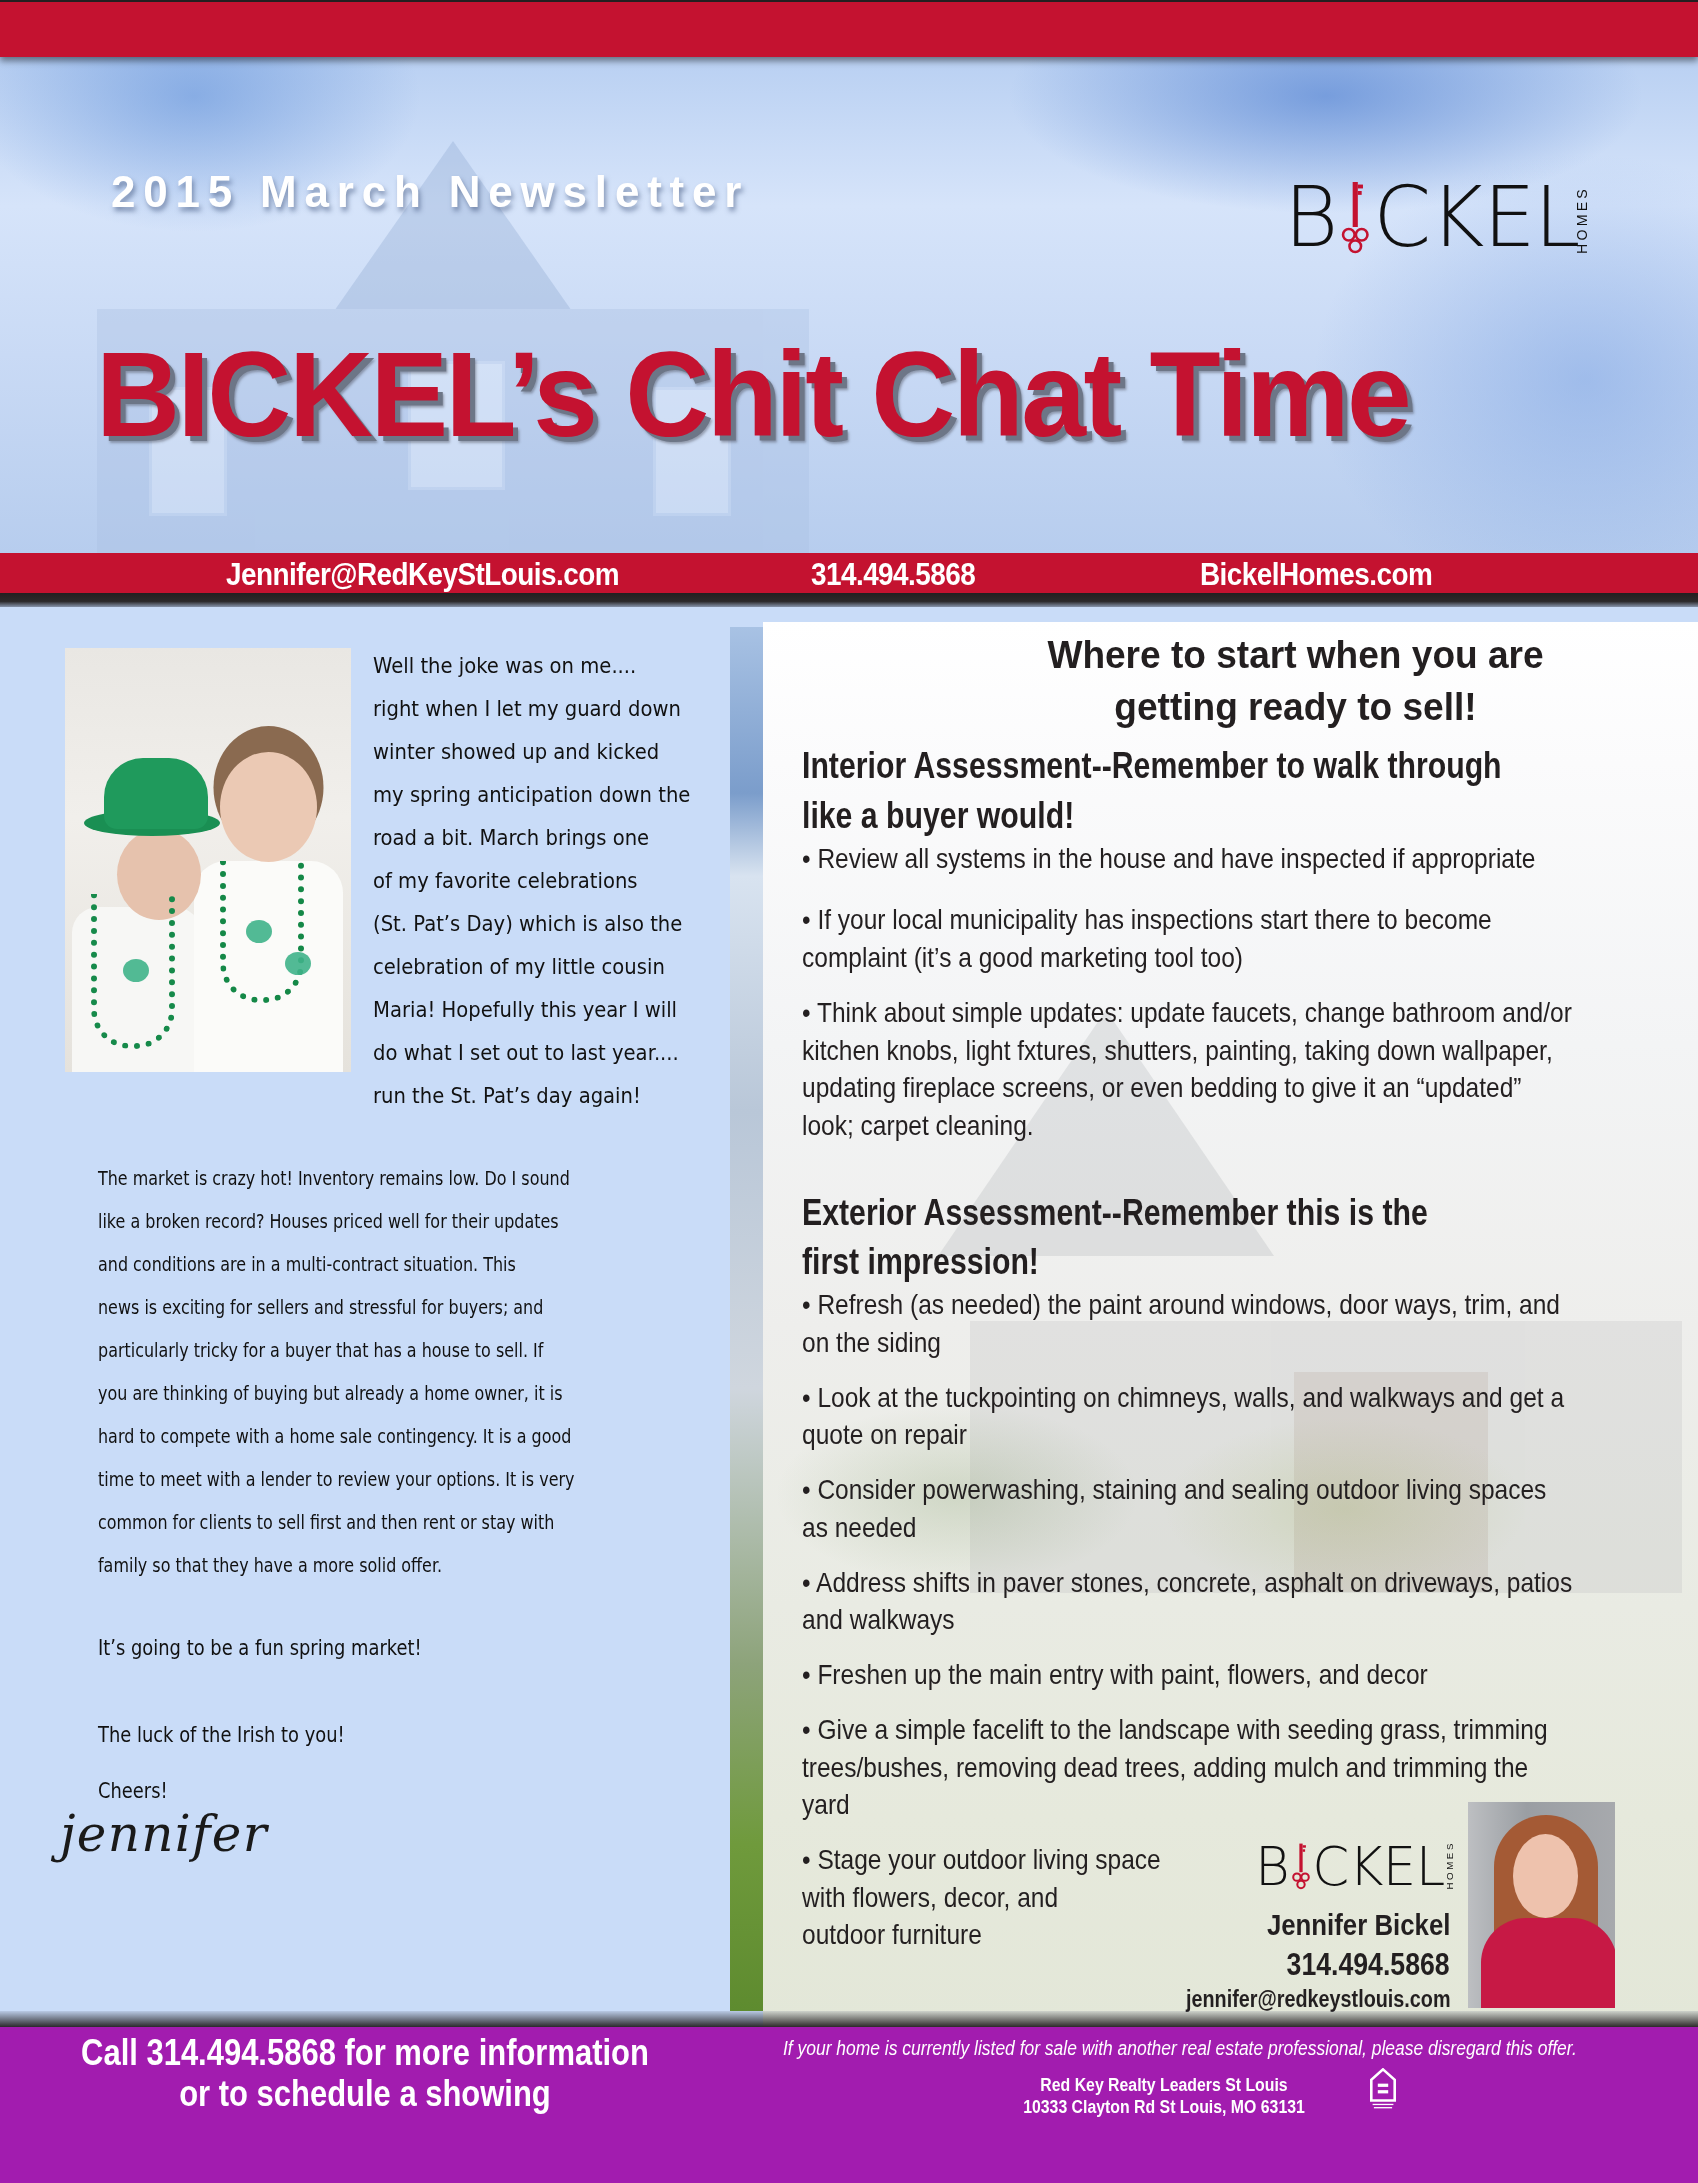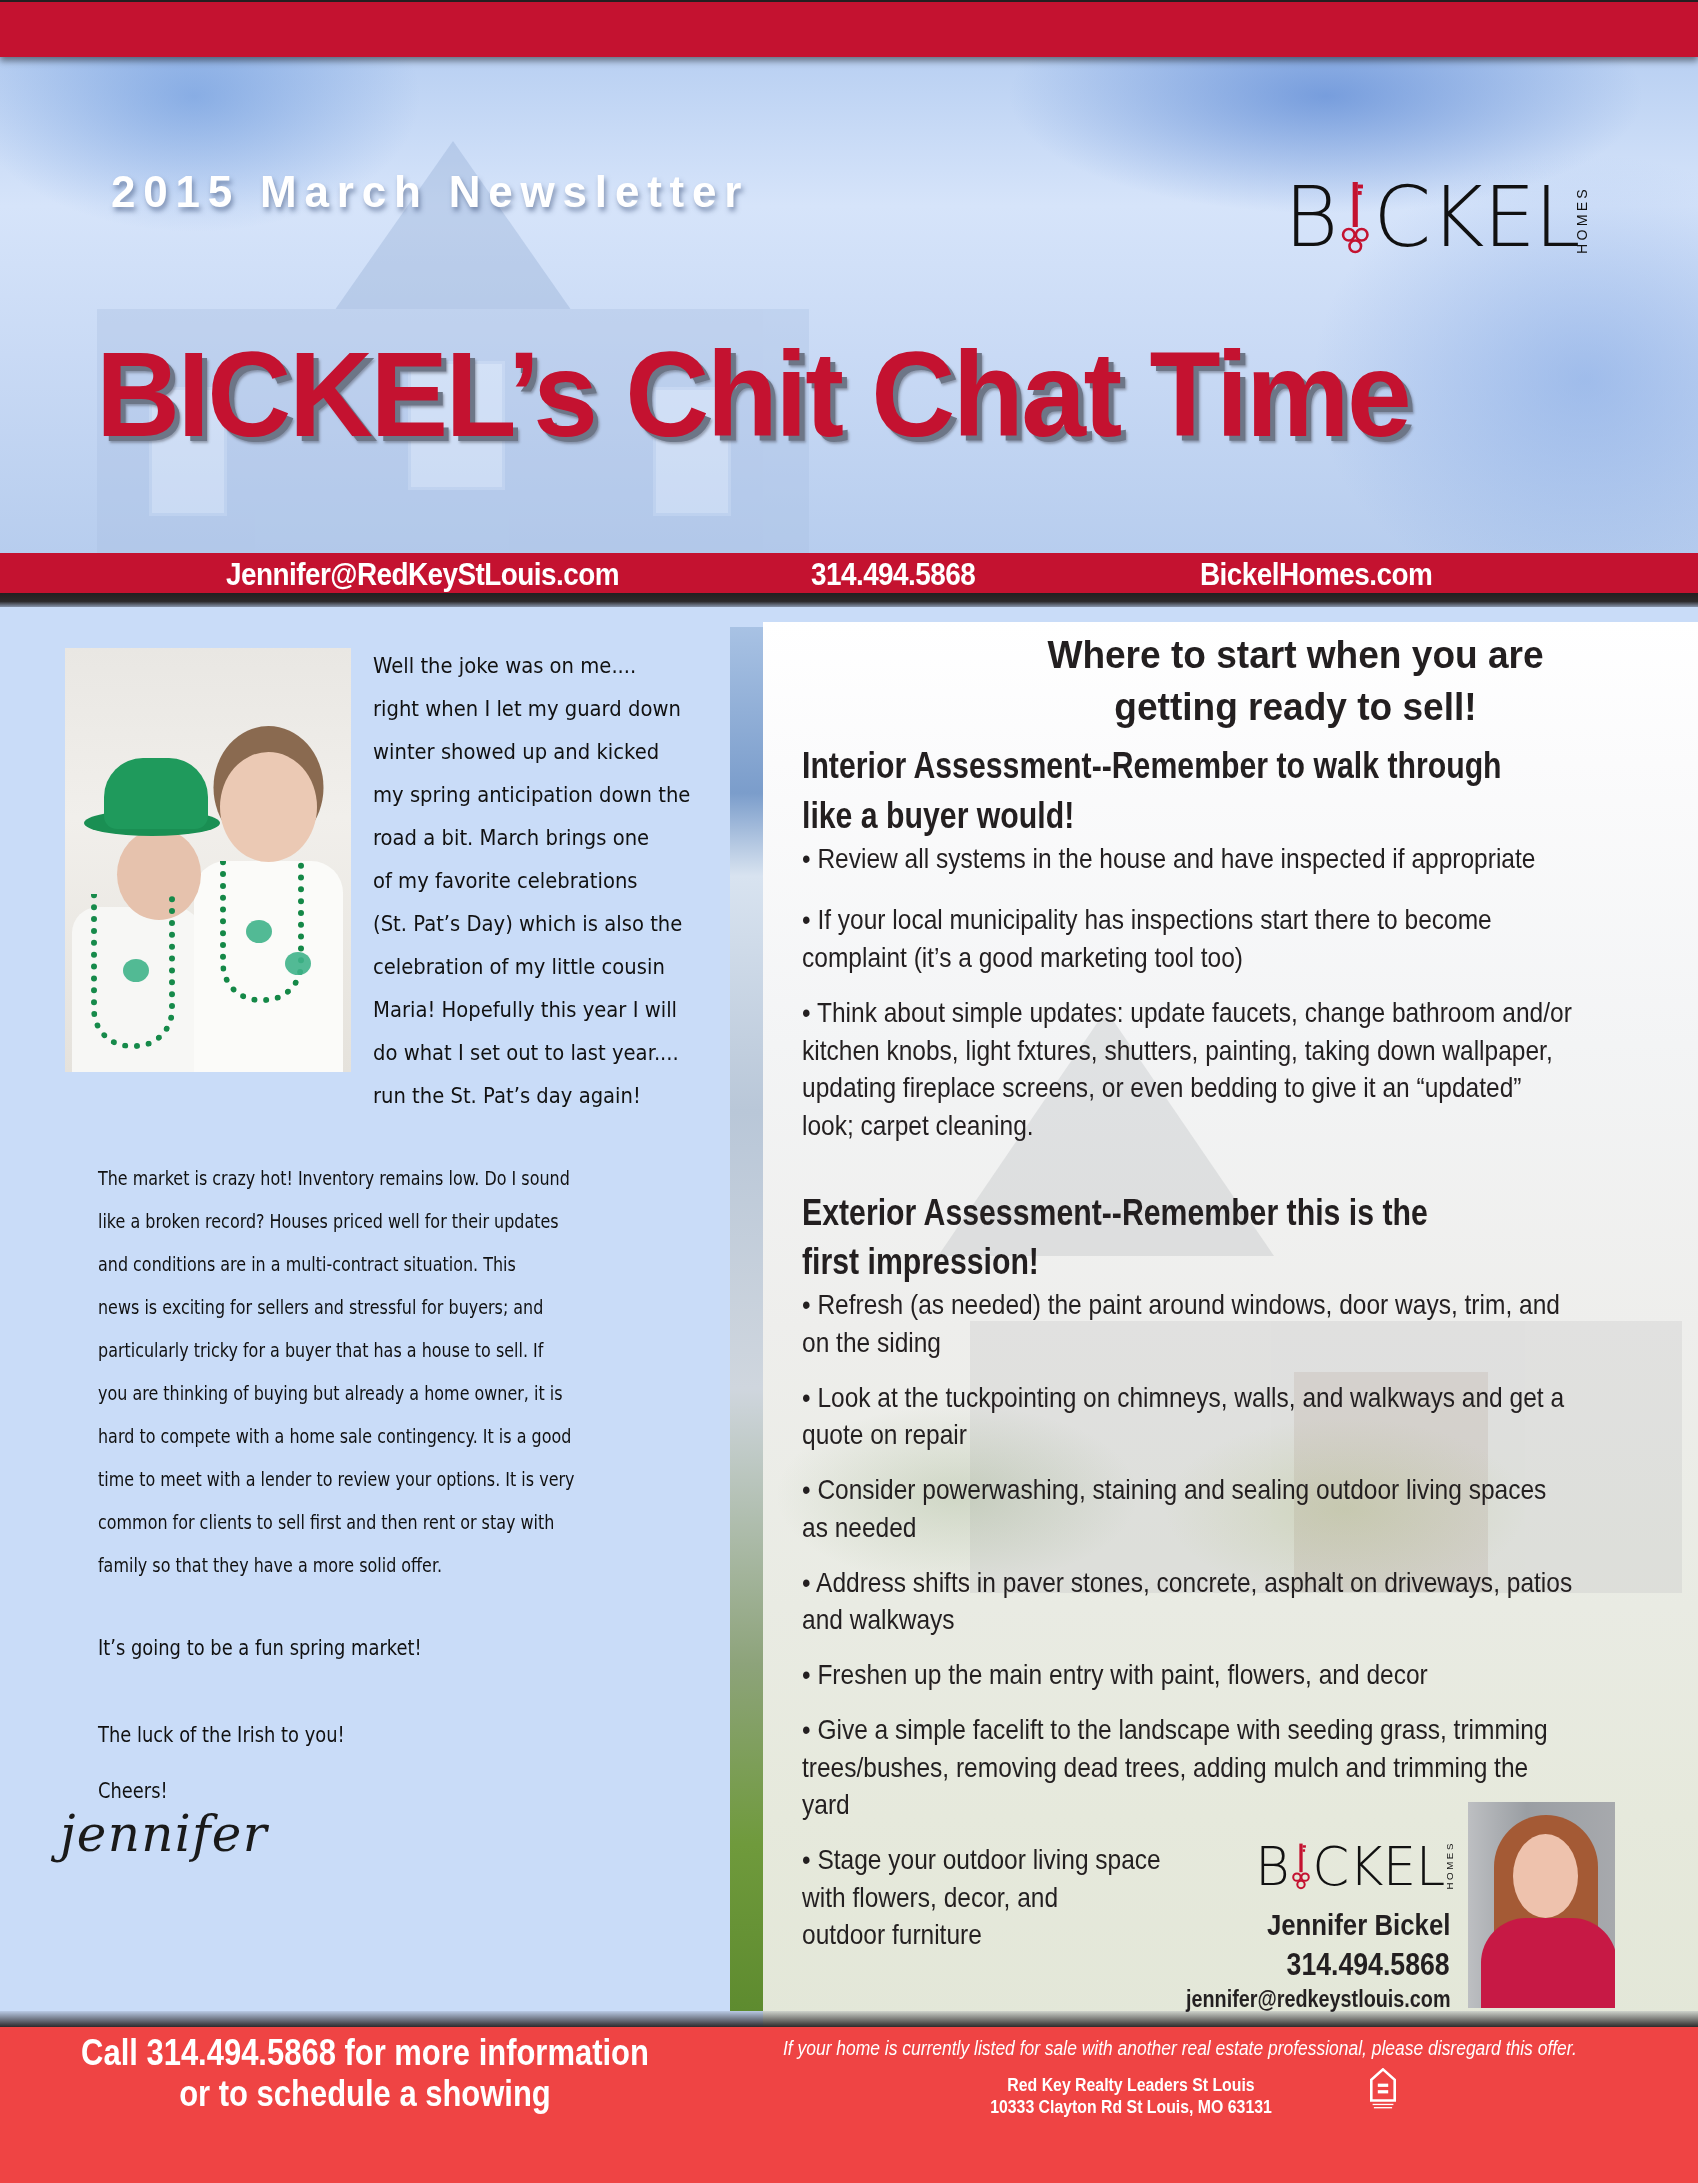--- a/index.html
+++ b/index.html
@@ -76,25 +76,25 @@
   .agent-name { position: absolute; right: 248px; top: 1908px; font-weight: 700; font-size: 30px; color: #231f20; transform: scaleX(0.86); transform-origin: right; white-space: nowrap; }
   .agent-phone { position: absolute; right: 248px; top: 1947px; font-weight: 700; font-size: 31px; color: #231f20; transform: scaleX(0.86); transform-origin: right; white-space: nowrap; }
   .agent-email { position: absolute; right: 248px; top: 1986px; font-weight: 700; font-size: 23px; color: #231f20; transform: scaleX(0.86); transform-origin: right; white-space: nowrap; }
   .agent-photo { position: absolute; left: 1468px; top: 1802px; width: 147px; height: 206px; overflow: hidden;
     background: linear-gradient(90deg, #bdbfc2 0%, #9a9ea3 40%, #a7a9ad 100%); }
   .agent-photo .hair { position: absolute; left: 26px; top: 13px; width: 104px; height: 142px; background: #a45a35; border-radius: 52px 52px 19.4px 19.4px; }
   .agent-photo .face { position: absolute; left: 45px; top: 32px; width: 65px; height: 84px; background: #eec2ad; border-radius: 50%; }
   .agent-photo .top { position: absolute; left: 13px; top: 116px; width: 136px; height: 104px; background: #c71945; border-radius: 45px 45px 0 0; }
 
   .footer-shadow { position: absolute; left: 0; top: 2011px; width: 1698px; height: 17px; background: linear-gradient(180deg, rgba(120,130,150,0.2) 0%, #231f20 100%); }
-  .footer { position: absolute; left: 0; top: 2027px; width: 1698px; height: 156px; background: #ef4444; }
+  .footer { position: absolute; left: 0; top: 2027px; width: 1698px; height: 156px; background: #a21caf; }
   .footer .cta { position: absolute; left: 0; top: 5.2px; width: 730px; text-align: center; font-weight: 700; font-size: 36px; line-height: 41px; color: #fff; }
   .footer .cta div { transform: scaleX(0.86); }
   .footer .disclaimer { position: absolute; left: 783px; top: 10.4px; font-style: italic; font-size: 19.4px; color: #fff; transform: scaleX(0.9); transform-origin: left; white-space: nowrap; }
-  .footer .office { position: absolute; left: 950px; top: 47px; width: 362px; text-align: center; font-weight: 700; font-size: 18px; line-height: 22px; color: #fff; }
+  .footer .office { position: absolute; left: 983px; top: 47px; width: 362px; text-align: center; font-weight: 700; font-size: 18px; line-height: 22px; color: #fff; }
   .footer .office div { transform: scaleX(0.88); }
   .footer .eho { position: absolute; left: 1370px; top: 41px; width: 26px; height: 43px; }
 </style>
 </head>
 <body>
 
 <div class="top-bar"></div>
 
 <div class="header">
   <div class="sky"></div>

